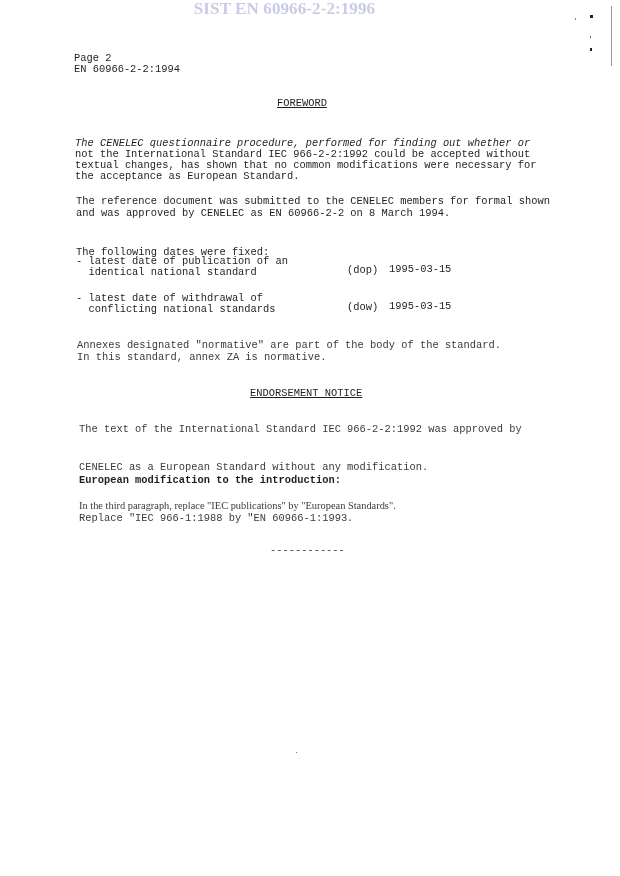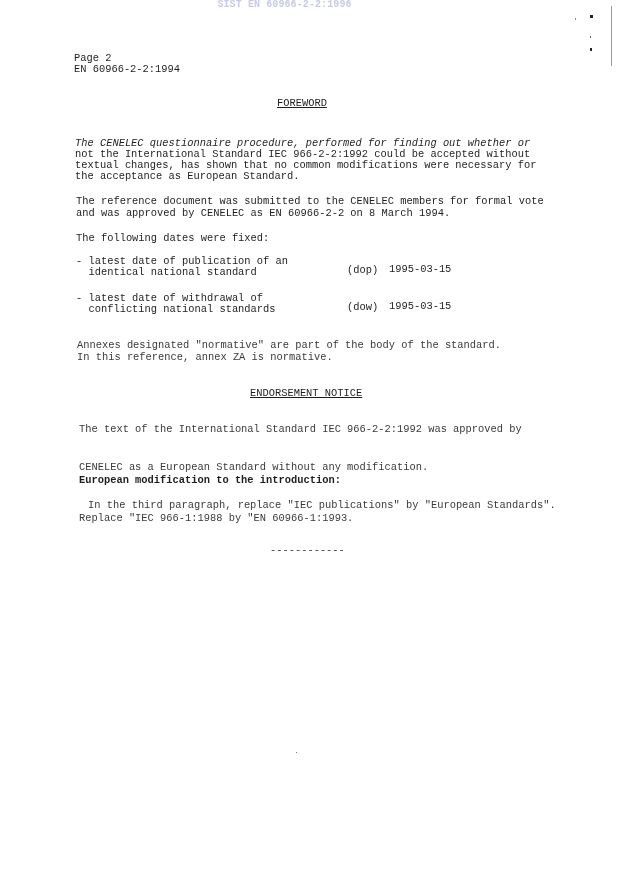--- a/index.html
+++ b/index.html
@@ -1,19 +1,19 @@
 <!DOCTYPE html>
 <html><head>
   <meta charset="utf-8">
   <style>
     html, body { margin: 0; padding: 0; background: #ffffff; }
     body { width: 620px; height: 876px; position: relative; overflow: hidden; }
     .watermark {
       position: absolute; left: 0; width: 569px; top: -1px; text-align: center;
-      font-family: Liberation Mono, monospace; font-weight: bold; font-size: 10px;
+      font-family: Liberation Serif, serif; font-weight: bold; font-size: 17px;
       color: #c9cbe6; letter-spacing: 0.1px;
     }
     .mono {
       position: absolute; font-family: "Liberation Mono", monospace; font-size: 10.4px;
       color: #1e1e1e; white-space: pre; line-height: 11px;
     }
     .faint { color: #3a3a3a; }
     .u { text-decoration: underline; }
     .edge-line { position: absolute; left: 611px; top: 6px; width: 1px; height: 60px; background: #9a9a9a; }
     .speck { position: absolute; background: #222; }
@@ -35,54 +35,54 @@
 <div class="mono u" style="left:277px;top:98px;">FOREWORD</div>
 
 <div>
   <div class="mono" style="left:75px;top:138px;font-style:italic;">The CENELEC questionnaire procedure, performed for finding out whether or</div>
   <div class="mono" style="left:75px;top:149px;">not the International Standard IEC 966-2-2:1992 could be accepted without</div>
   <div class="mono" style="left:75px;top:160px;">textual changes, has shown that no common modifications were necessary for</div>
   <div class="mono" style="left:75px;top:171px;">the acceptance as European Standard.</div>
 </div>
 
 <div>
-  <div class="mono" style="left:76px;top:196px;">The reference document was submitted to the CENELEC members for formal vote</div>
+  <div class="mono" style="left:76px;top:196px;">The reference document was submitted to the CENELEC members for formal shown</div>
   <div class="mono" style="left:76px;top:208px;">and was approved by CENELEC as EN 60966-2-2 on 8 March 1994.</div>
 </div>
 
-<div class="mono" style="left:76px;top:233px;">The following dates were fixed:</div>
+<div class="mono" style="left:76px;top:247px;">The following dates were fixed:</div>
 
 <div>
   <div class="mono" style="left:76px;top:256px;">- latest date of publication of an</div>
   <div class="mono" style="left:76px;top:267px;">  identical national standard</div>
   <div class="mono" style="left:347px;top:265px;">(dop)</div>
   <div class="mono" style="left:389px;top:264px;">1995-03-15</div>
 </div>
 
 <div>
   <div class="mono" style="left:76px;top:293px;">- latest date of withdrawal of</div>
   <div class="mono" style="left:76px;top:304px;">  conflicting national standards</div>
   <div class="mono" style="left:347px;top:302px;">(dow)</div>
   <div class="mono" style="left:389px;top:301px;">1995-03-15</div>
 </div>
 
 <div>
   <div class="mono faint" style="left:77px;top:340px;">Annexes designated "normative" are part of the body of the standard.</div>
-  <div class="mono faint" style="left:77px;top:352px;">In this reference, annex ZA is normative.</div>
+  <div class="mono faint" style="left:77px;top:352px;">In this standard, annex ZA is normative.</div>
 </div>
 
 <div class="mono u" style="left:250px;top:388px;">ENDORSEMENT NOTICE</div>
 
 <div>
   <div class="mono faint" style="left:79px;top:424px;">The text of the International Standard IEC 966-2-2:1992 was approved by</div>
   <div class="mono faint" style="left:79px;top:437px;margin-top:25px;">CENELEC as a European Standard without any modification.</div>
 </div>
 
 <div class="mono" style="left:79px;top:475px;font-weight:bold;">European modification to the introduction:</div>
 
 <div>
-  <div class="mono faint" style="left:88px;top:500px;">In the third paragraph, replace "IEC publications" by "European Standards".</div>
+  <div class="mono faint" style="left:79px;top:500px;font-family:Liberation Serif, serif;">In the third paragraph, replace "IEC publications" by "European Standards".</div>
   <div class="mono faint" style="left:79px;top:513px;">Replace "IEC 966-1:1988 by "EN 60966-1:1993.</div>
 </div>
 
 <div class="mono faint" style="left:270px;top:545px;">------------</div>
 
 <div class="speck" style="left:296px;top:752px;width:1px;height:1px;background:#777;"></div>
 
 </body></html>

